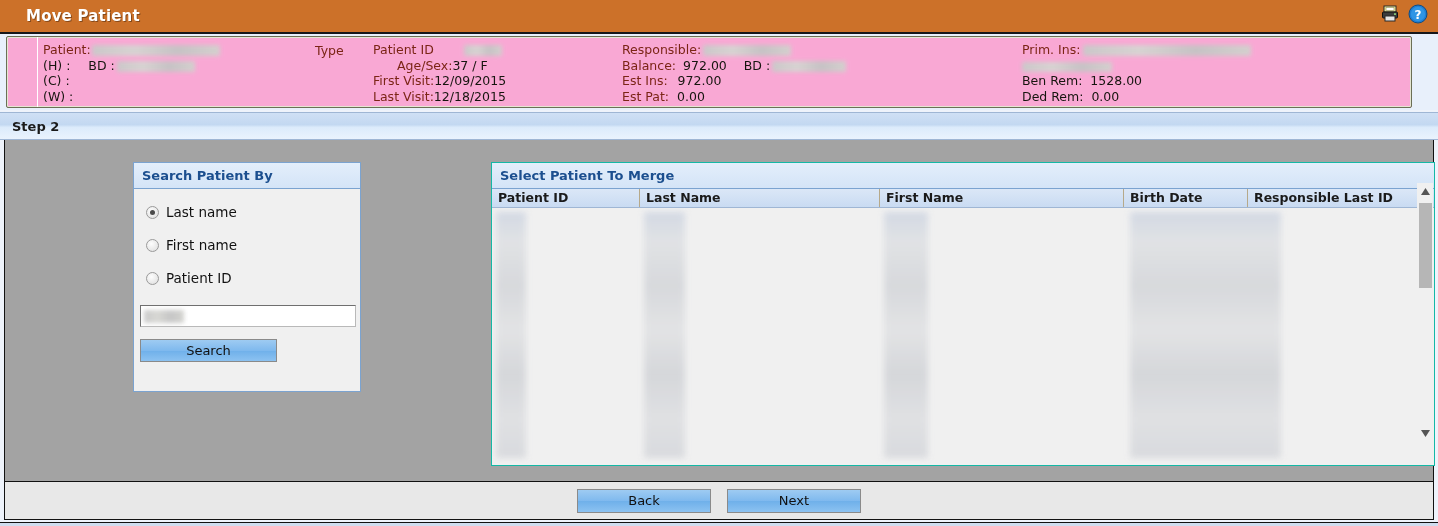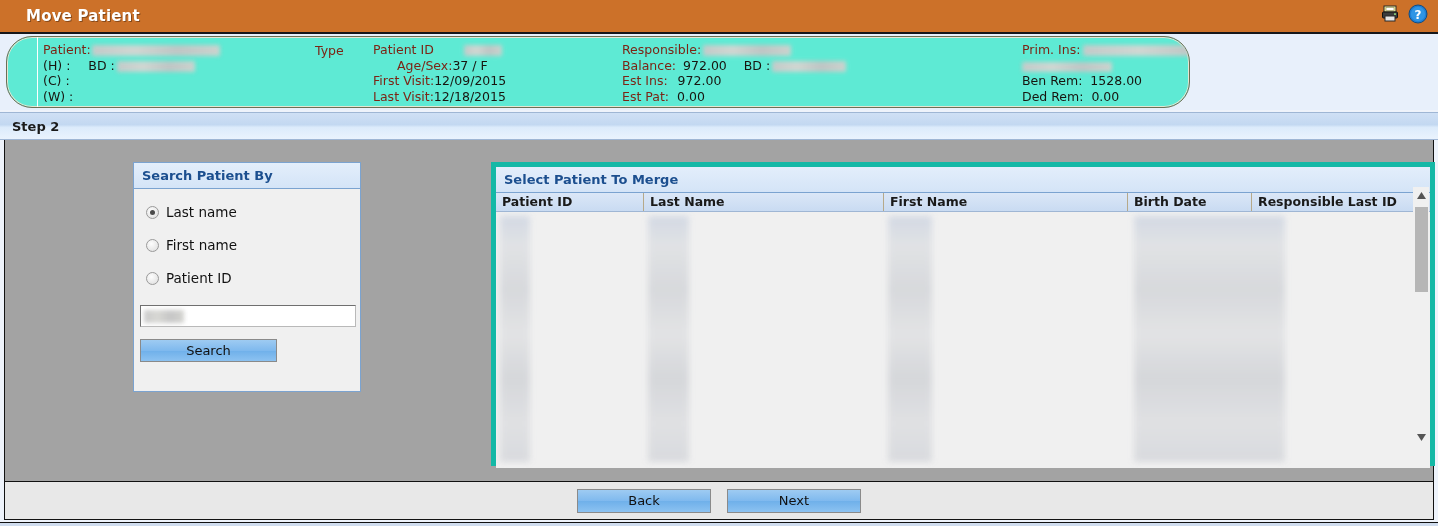--- a/index.html
+++ b/index.html
@@ -40,24 +40,24 @@
 
   
   .infowrap {
     position: absolute; left: 0; top: 34px;
     width: 1438px; height: 76px;
     background: #e8f0fb;
     padding: 2px 6px 0 6px;
   }
   .infopanel {
     position: relative;
-    width: 1184px; height: 72px;
-    background: #5eead4;
+    width: 1406px; height: 72px;
+    background: #f9a8d4;
     border: 1px solid #6b6f55;
-    border-radius: 26px;
+    border-radius: 2px;
     box-shadow: inset 0 0 0 1px #e4e6d2;
     overflow: hidden;
   }
   .infopanel:after {
     content: "";
     position: absolute; left: 30px; top: 0; width: 1px; height: 72px;
     background: #ffffff;
   }
   .infocol { position: absolute; top: 5px; font-size: 12.5px; line-height: 15.5px; white-space: nowrap; }
   .lbl { color: #7b2516; }
@@ -163,21 +163,21 @@
     border: 1px solid #8a8a8a;
     display: flex; align-items: center; justify-content: center;
     font-size: 13px; color: #111;
   }
 
   
   .mergepanel {
     position: absolute; left: 486px; top: 22px;
     width: 944px; height: 304px;
     background: #f0f0f0;
-    border: 5px solid #14b8a6;
+    border: 1px solid #14b8a6;
   }
   .table-head {
     display: flex; height: 19px;
     background: linear-gradient(180deg,#dbe7f7 0%,#c9dbf2 100%);
     border-bottom: 1px solid #9fb6d4;
   }
   .th {
     font-size: 12.5px; font-weight: bold; color: #1a1a1a;
     padding-left: 6px; line-height: 18px;
     border-right: 1px solid #b6a98a;

